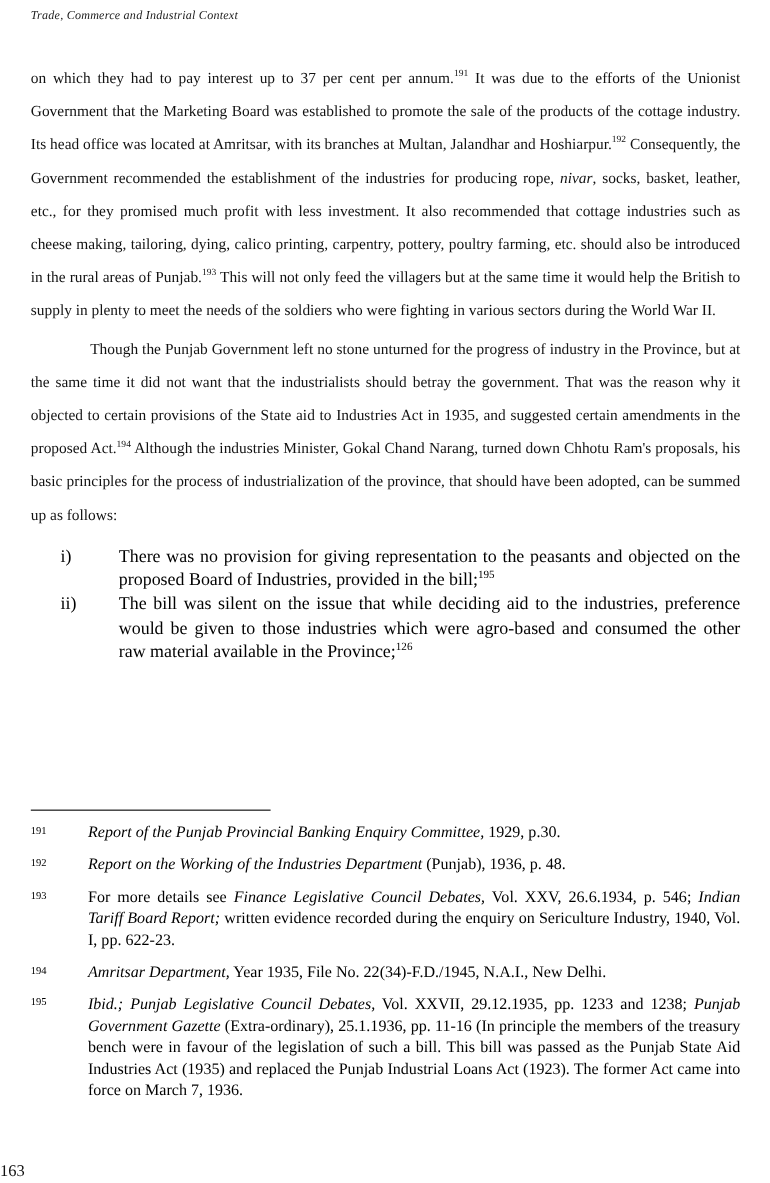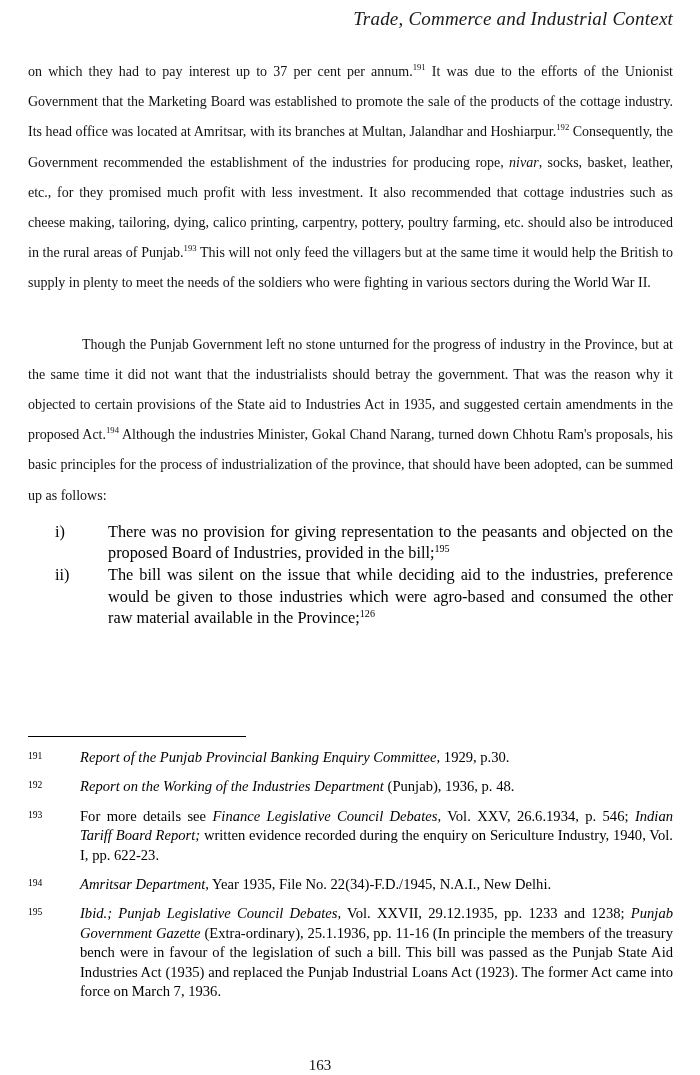--- a/index.html
+++ b/index.html
@@ -19,23 +19,23 @@
     overflow: hidden;
     box-sizing: border-box;
   }
 
   
   .running-header {
     position: absolute;
     top: 8px;
     left: 28px;
     right: 27px;
-    text-align: right;
+    text-align: left;
     font-style: italic;
-    font-size: 19px;
+    font-size: 11px;
     letter-spacing: 0.2px;
     color: #1a1a1a;
   }
 
   
   .body-block {
     position: absolute;
     top: 57px;
     left: 28px;
     width: 645px;
@@ -43,21 +43,21 @@
   p.para {
     margin: 0;
     font-size: 14px;
     line-height: 30.2px;
     text-align: justify;
     text-justify: inter-word;
     color: #111;
   }
   p.para.indent {
     text-indent: 54px;
-    margin-top: 31px;
+    margin-top: 5px;
   }
   sup {
     font-size: 0.62em;
     vertical-align: super;
     line-height: 0;
   }
   i, .it { font-style: italic; }
 
   
   .roman-list {
@@ -113,21 +113,21 @@
     width: 30px;
     text-align: left;
   }
 
   
   .page-number {
     position: absolute;
     bottom: 1px;
     left: 0;
     width: 640px;
-    text-align: center;
+    text-align: left;
     font-size: 15px;
     color: #111;
   }
 </style>
 </head>
 <body>
 
 <div class="page">
 
   <div class="running-header">Trade, Commerce and Industrial Context</div>

